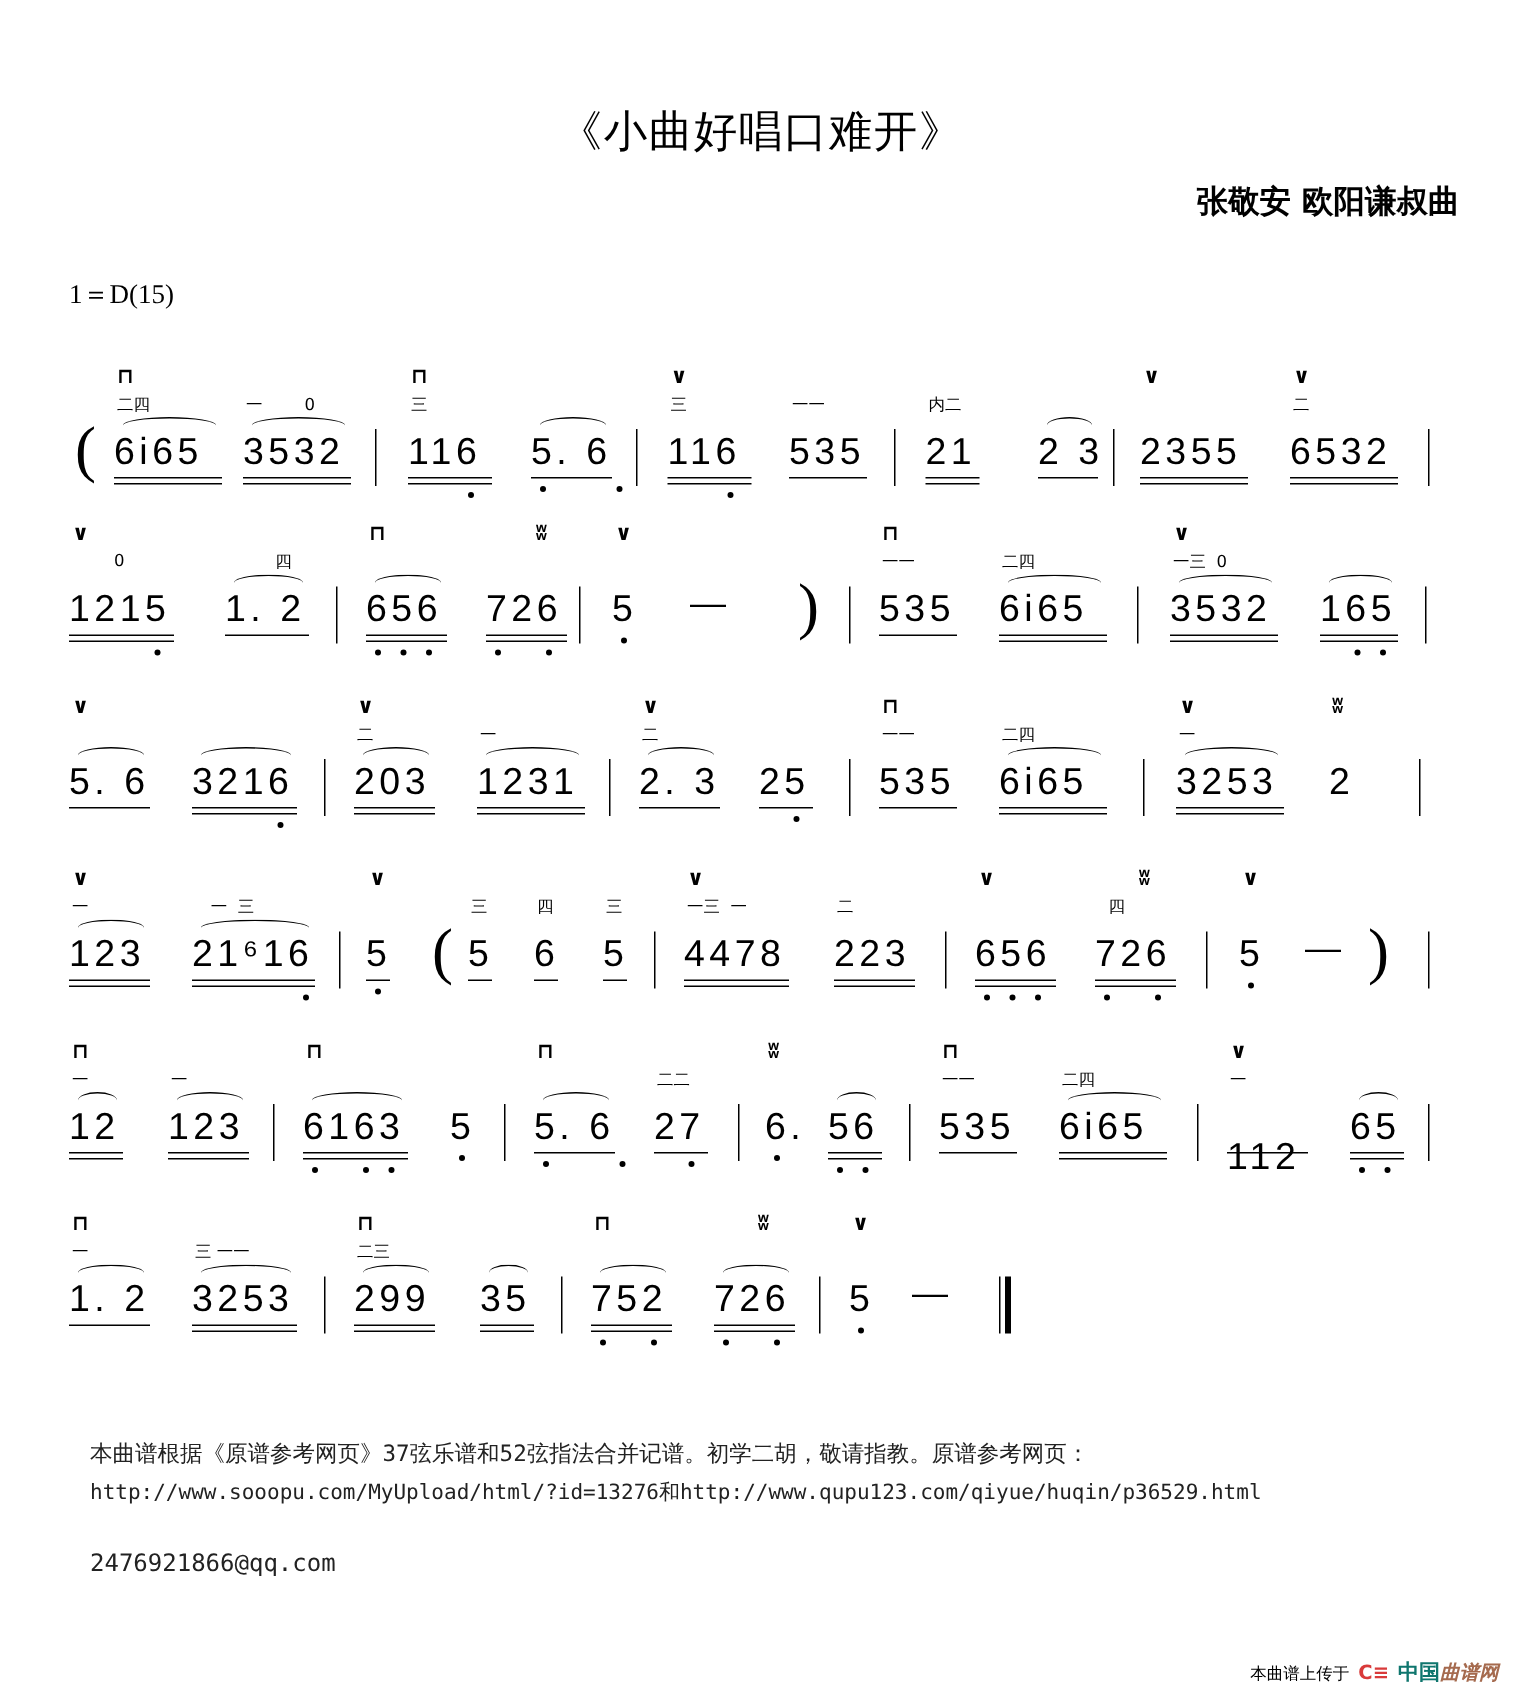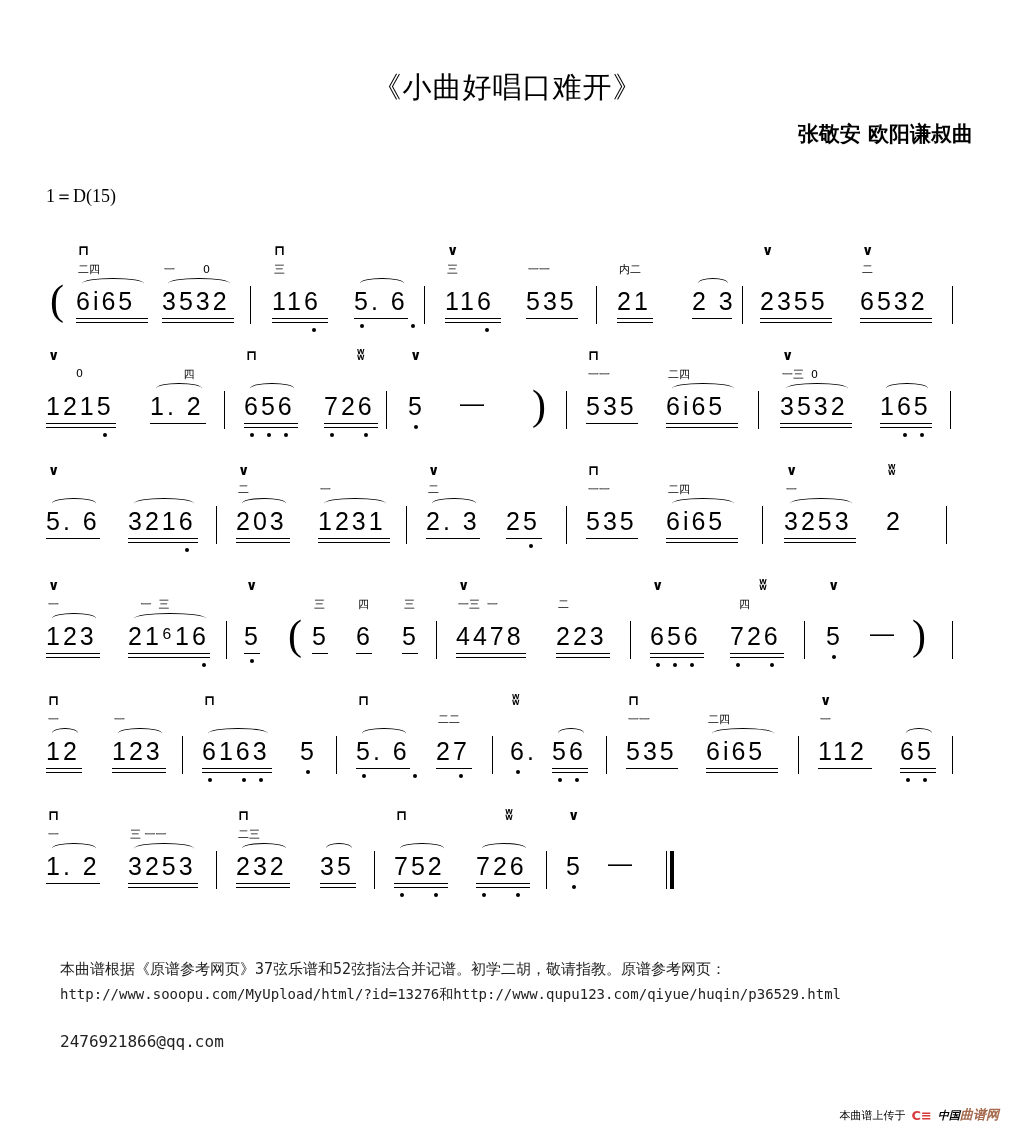--- a/index.html
+++ b/index.html
@@ -17,21 +17,21 @@
   .dbar:after{content:"";position:absolute;left:4px;top:0;height:38px;border-left:4px solid #000;}
   .paren{position:absolute;top:36px;font-size:42px;font-family:"Liberation Serif",serif;font-weight:normal;}
   .dash{position:absolute;top:44px;font-size:24px;}
   .bow{position:absolute;top:2px;font-size:14px;font-weight:bold;}
   .finger{position:absolute;top:22px;font-size:11px;font-family:"DejaVu Sans",sans-serif;}
   .slur{position:absolute;top:38px;height:10px;border-top:1.5px solid #000;border-radius:50% 50% 0 0;}
   .dot{position:absolute;width:4px;height:4px;border-radius:50%;background:#000;}
   .footer{position:absolute;left:60px;font-size:15px;font-family:"DejaVu Sans Mono","Liberation Mono",monospace;color:#222;}
   .upload{position:absolute;right:16px;bottom:10px;font-size:11px;font-family:"DejaVu Sans",sans-serif;display:flex;align-items:center;gap:6px;}
   .logo-c{color:#d93a3a;font-weight:bold;font-size:13px;}
-  .logo-a{color:#000000;font-weight:bold;font-size:11px;font-style:italic;}
+  .logo-a{color:#0f766e;font-weight:bold;font-size:14px;}
   .logo-b{color:#a56a4e;font-weight:bold;font-size:13px;font-style:italic;}
 </style>
 </head>
 <body>
 
 <div class="title">《小曲好唱口难开》</div>
 <div class="composer">张敬安 欧阳谦叔曲</div>
 <div class="key">1＝D(15)</div>
 
 <div id="score">
@@ -310,21 +310,21 @@
       <div class="grp notes" style="left: 586px;">535</div>
       <div class="ul1" style="left: 586px; width: 52px; top: 78px;"></div>
       <div class="finger" style="left: 668px; white-space: pre;">二四</div>
       <div class="slur" style="left: 672px; width: 62px;"></div>
       <div class="grp notes" style="left: 666px;">6i65</div>
       <div class="ul1" style="left: 666px; width: 72px; top: 78px;"></div>
       <div class="ul1" style="left: 666px; width: 72px; top: 82px;"></div>
       <div class="bar" style="left: 758px;"></div>
       <div class="bow" style="left: 780px; white-space: pre;">∨</div>
       <div class="finger" style="left: 780px; white-space: pre;">一</div>
-      <div class="grp notes" style="left: 778px;">112</div>
+      <div class="grp notes" style="left: 778px; margin-top: 20px;">112</div>
       <div class="ul1" style="left: 778px; width: 54px; top: 78px;"></div>
       <div class="slur" style="left: 866px; width: 26px;"></div>
       <div class="grp notes" style="left: 860px;">65</div>
       <div class="ul1" style="left: 860px; width: 36px; top: 78px;"></div>
       <div class="ul1" style="left: 860px; width: 36px; top: 82px;"></div>
       <div class="dot" style="left: 866px; top: 88px;"></div>
       <div class="dot" style="left: 883px; top: 88px;"></div>
       <div class="bar" style="left: 912px;"></div>
     </div>
     <div class="line" style="top: 805px;">
@@ -335,21 +335,21 @@
       <div class="ul1" style="left: 6px; width: 54px; top: 78px;"></div>
       <div class="finger" style="left: 90px; white-space: pre;">三 一一</div>
       <div class="slur" style="left: 94px; width: 60px;"></div>
       <div class="grp notes" style="left: 88px;">3253</div>
       <div class="ul1" style="left: 88px; width: 70px; top: 78px;"></div>
       <div class="ul1" style="left: 88px; width: 70px; top: 82px;"></div>
       <div class="bar" style="left: 176px;"></div>
       <div class="bow" style="left: 198px; white-space: pre;">⊓</div>
       <div class="finger" style="left: 198px; white-space: pre;">二三</div>
       <div class="slur" style="left: 202px; width: 44px;"></div>
-      <div class="grp notes" style="left: 196px;">232</div>
+      <div class="grp notes" style="left: 196px;">299</div>
       <div class="ul1" style="left: 196px; width: 54px; top: 78px;"></div>
       <div class="ul1" style="left: 196px; width: 54px; top: 82px;"></div>
       <div class="slur" style="left: 286px; width: 26px;"></div>
       <div class="grp notes" style="left: 280px;">35</div>
       <div class="ul1" style="left: 280px; width: 36px; top: 78px;"></div>
       <div class="ul1" style="left: 280px; width: 36px; top: 82px;"></div>
       <div class="bar" style="left: 334px;"></div>
       <div class="bow" style="left: 356px; white-space: pre;">⊓</div>
       <div class="slur" style="left: 360px; width: 44px;"></div>
       <div class="grp notes" style="left: 354px;">752</div>

